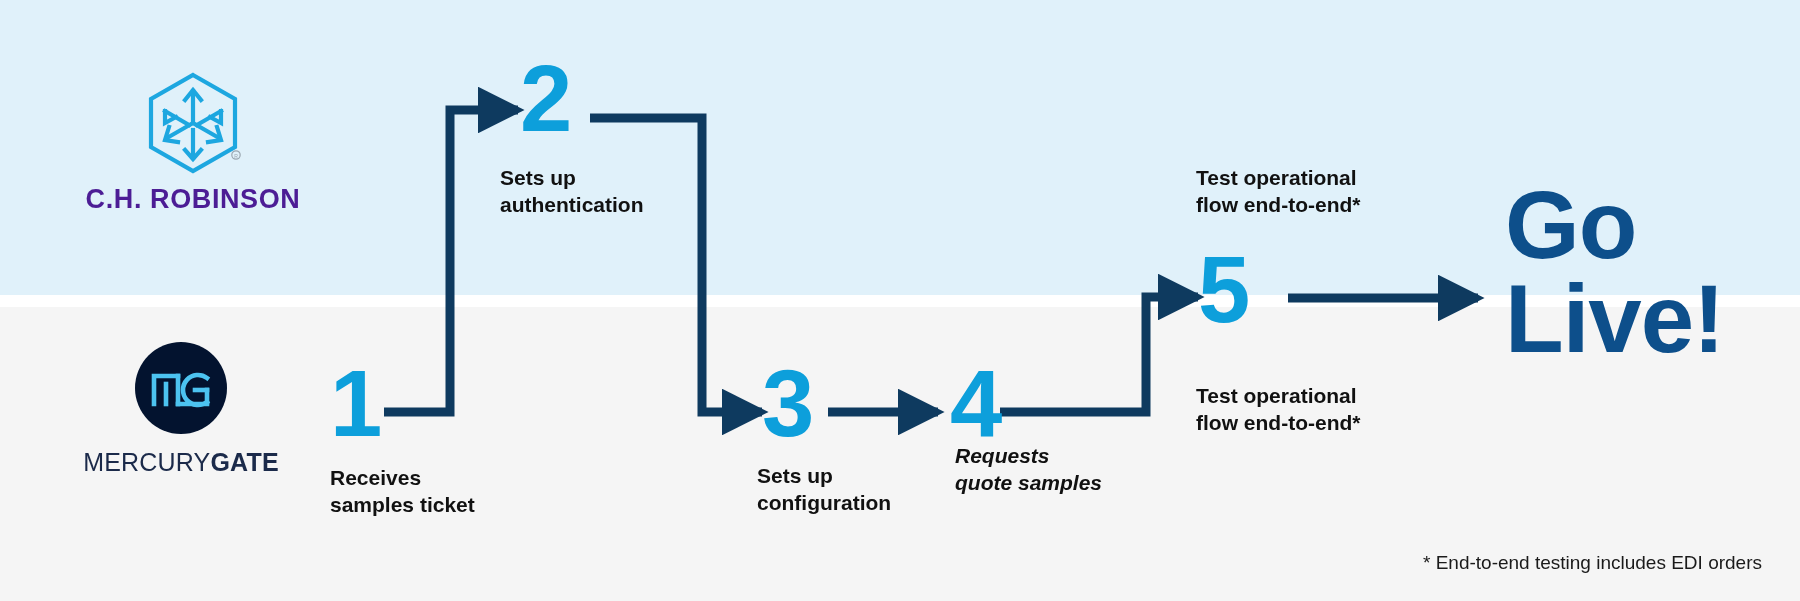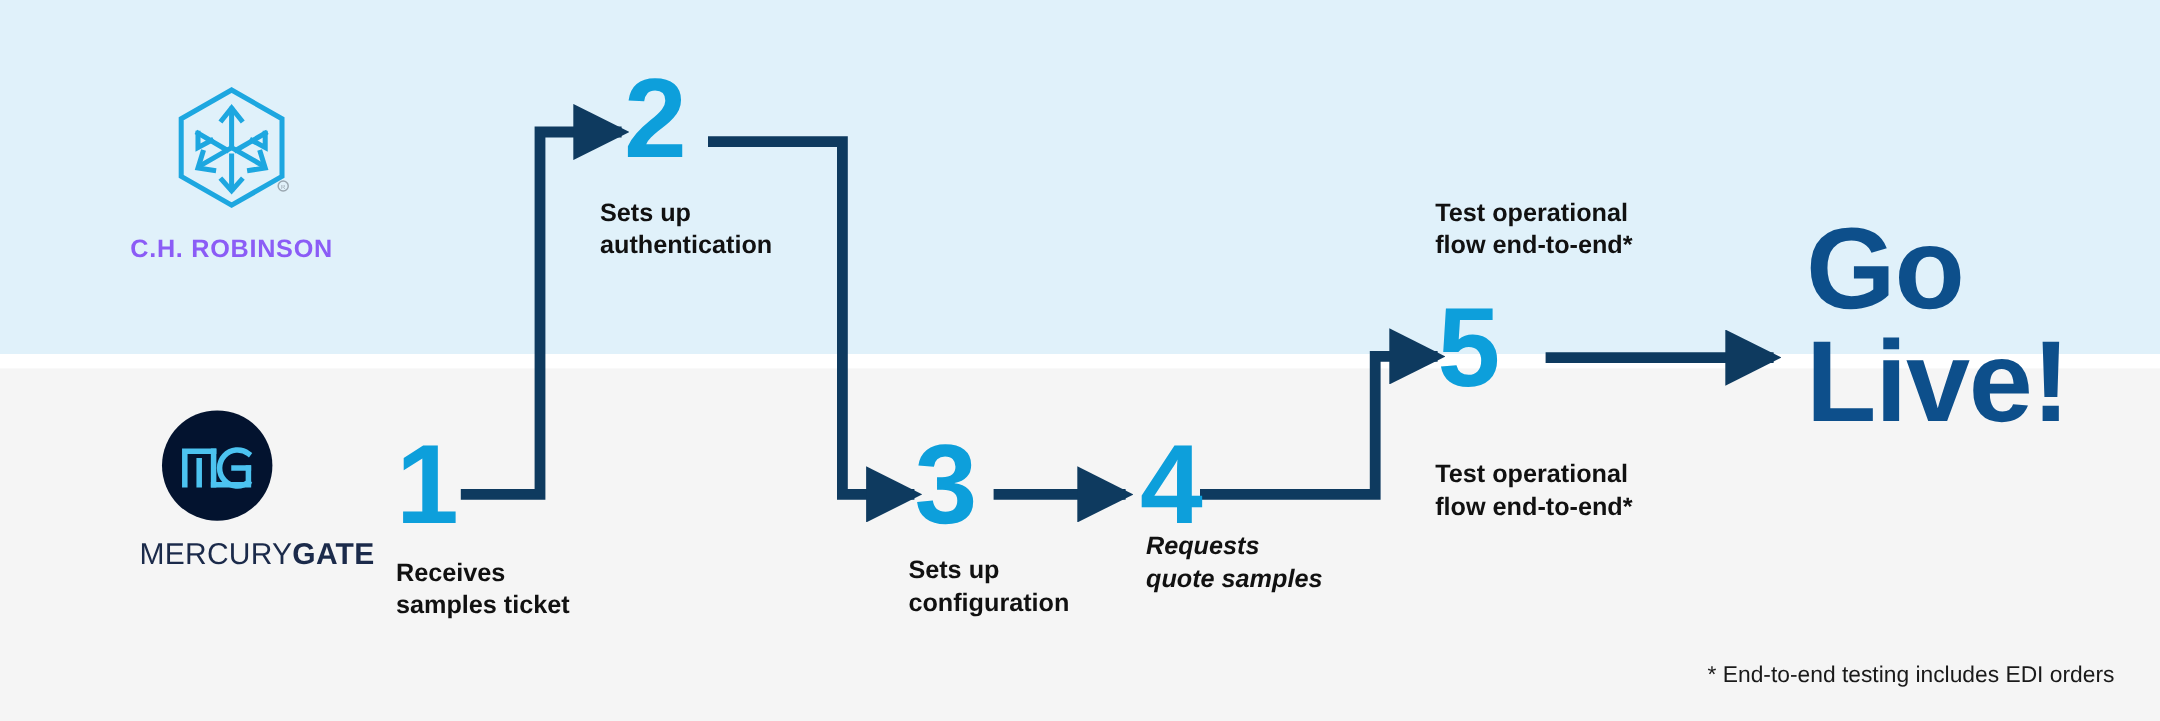--- a/index.html
+++ b/index.html
@@ -89,33 +89,33 @@
     width: 262px;
     text-align: center;
   }
   #chr-logo-mark {
     width: 100px;
     height: 112px;
     margin: 0 auto;
     display: block;
   }
   #chr-wordmark {
-    margin-top: 14px;
-    color: #8b5cf6;
-    font-weight: bold;
-    font-size: 21px;
+    margin-top: 2px;
+    color: #4c1d95;
+    font-weight: bold;
+    font-size: 27px;
     letter-spacing: 0.6px;
   }
   
   #mg-brand {
     position: absolute;
     left: 50px;
     top: 340px;
     width: 262px;
-    text-align: right;
+    text-align: center;
   }
   #mg-logo-mark {
     width: 96px;
     height: 96px;
     margin: 0 auto;
     display: block;
   }
   #mg-wordmark {
     margin-top: 12px;
     font-size: 25px;

